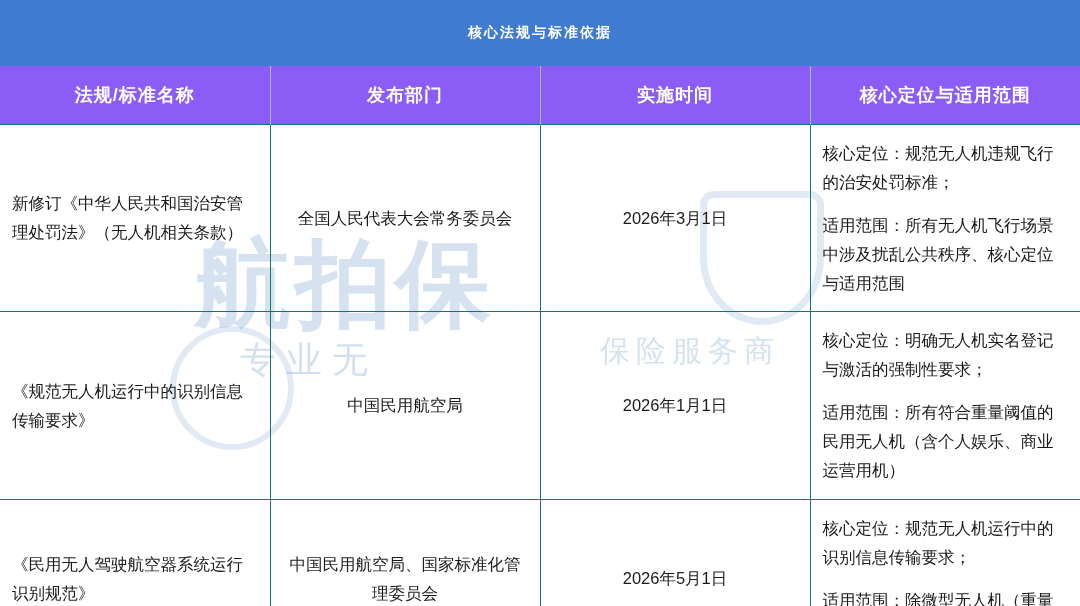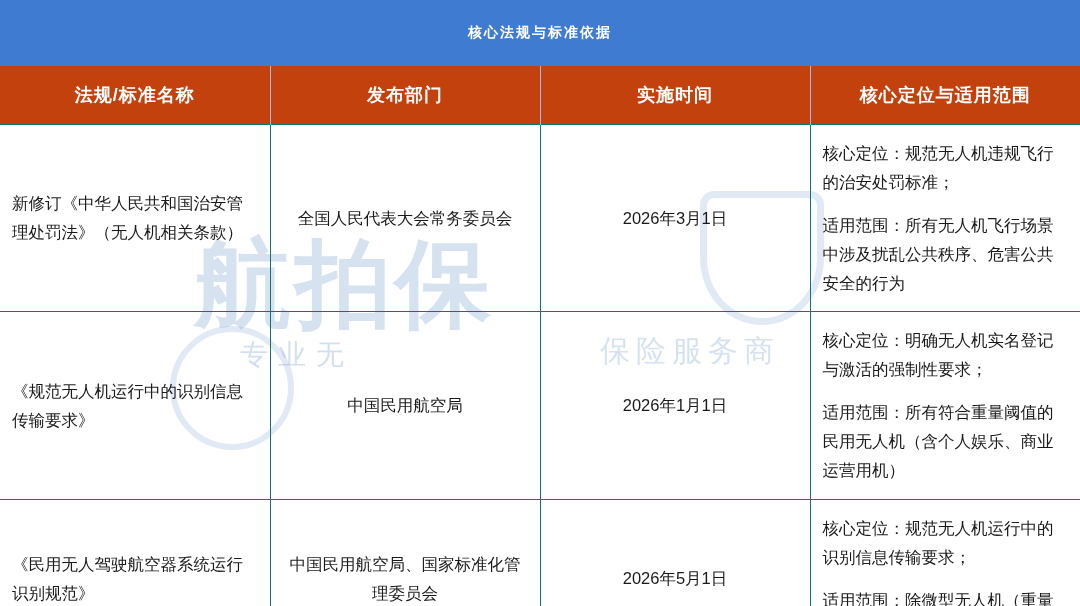--- a/index.html
+++ b/index.html
@@ -40,21 +40,21 @@
     font-weight: bold;
     color: rgba(120, 160, 205, 0.30);
     letter-spacing: 4px;
     white-space: nowrap;
     font-family: "Liberation Serif", serif;
   }
   .wm-sub {
     position: absolute;
     left: 240px;
     top: 330px;
-    font-size: 28px;
+    font-size: 36px;
     color: rgba(120, 160, 205, 0.32);
     letter-spacing: 10px;
     white-space: nowrap;
   }
   .wm-sub2 {
     position: absolute;
     left: 600px;
     top: 325px;
     font-size: 30px;
     color: rgba(120, 160, 205, 0.30);
@@ -92,21 +92,21 @@
     background: #3f7bd0;
     color: #ffffff;
     text-align: center;
     font-size: 14px;
     font-weight: bold;
     height: 64px;
     letter-spacing: 2px;
     border: none;
   }
   .head-row td {
-    background: #c2410c;
+    background: #8b5cf6;
     color: #ffffff;
     text-align: center;
     font-size: 18px;
     font-weight: bold;
     height: 56px;
     border-left: 1px solid #9dbdea;
     border-right: 1px solid #9dbdea;
     letter-spacing: 1px;
   }
   .head-row td:first-child { border-left: none; }
@@ -173,21 +173,21 @@
         <td class="c-desc">核心定位与适用范围</td>
       </tr>
     </thead>
     <tbody>
       <tr>
         <td class="c-name">新修订《中华人民共和国治安管理处罚法》（无人机相关条款）</td>
         <td class="c-dept">全国人民代表大会常务委员会</td>
         <td class="c-date">2026年3月1日</td>
         <td class="c-desc">
           <span class="desc-line">核心定位：规范无人机违规飞行的治安处罚标准；</span>
-          <span class="desc-line">适用范围：所有无人机飞行场景中涉及扰乱公共秩序、危害公共安全的行为</span>
+          <span class="desc-line">适用范围：所有无人机飞行场景中涉及扰乱公共秩序、核心定位与适用范围</span>
         </td>
       </tr>
       <tr>
         <td class="c-name">《规范无人机运行中的识别信息传输要求》</td>
         <td class="c-dept">中国民用航空局</td>
         <td class="c-date">2026年1月1日</td>
         <td class="c-desc">
           <span class="desc-line">核心定位：明确无人机实名登记与激活的强制性要求；</span>
           <span class="desc-line">适用范围：所有符合重量阈值的民用无人机（含个人娱乐、商业运营用机）</span>
         </td>

